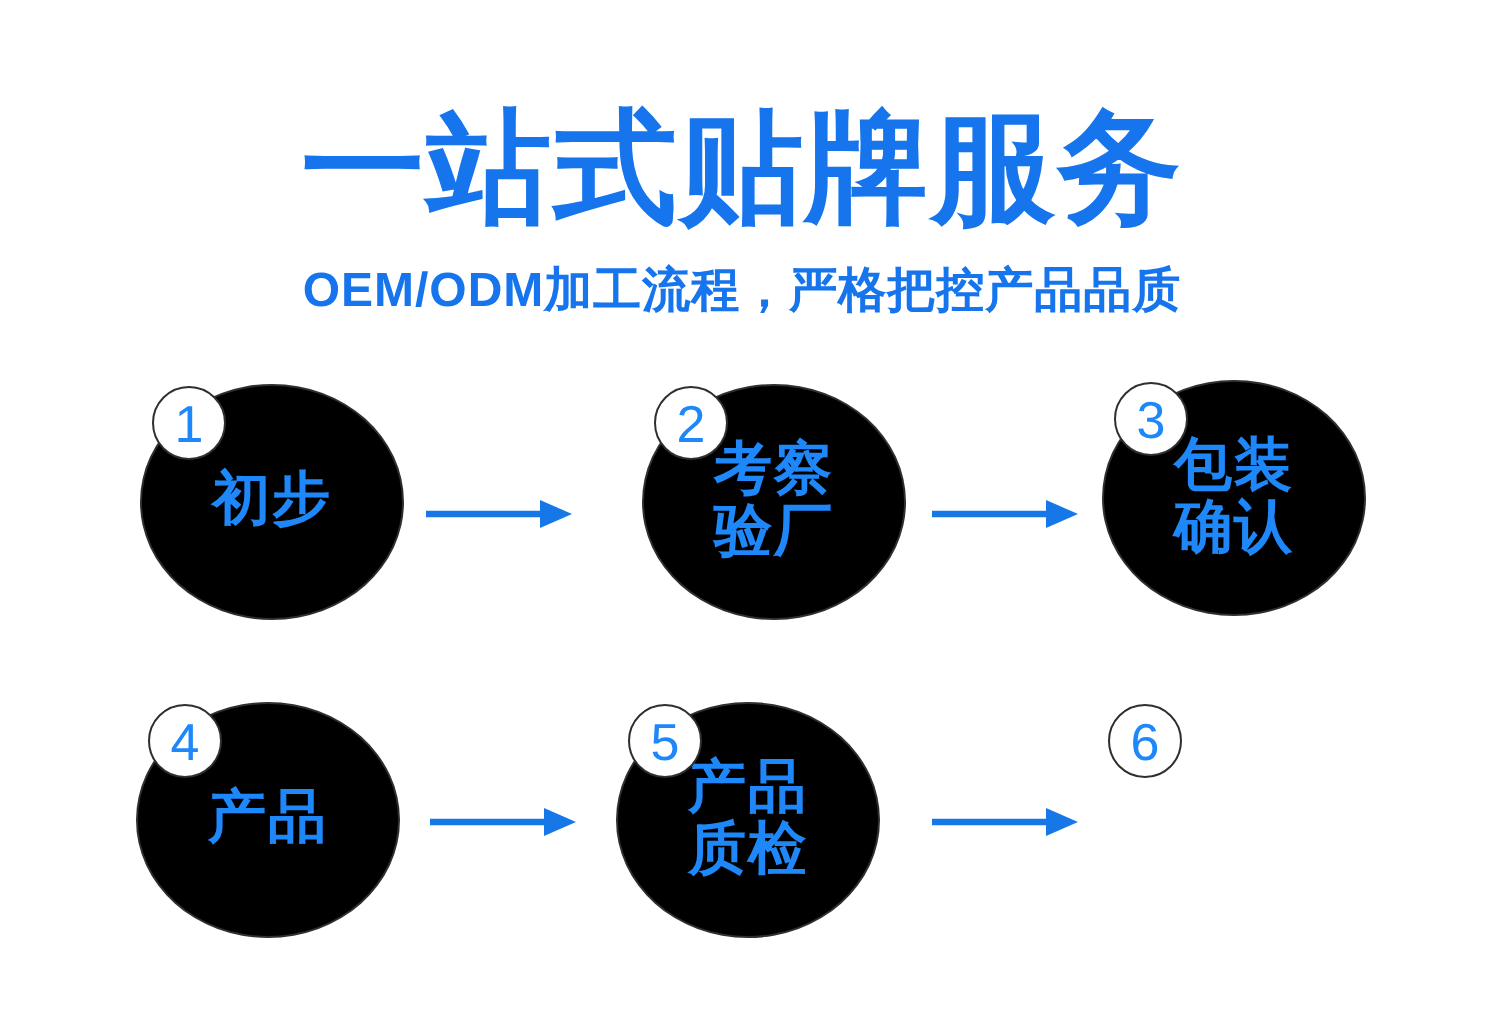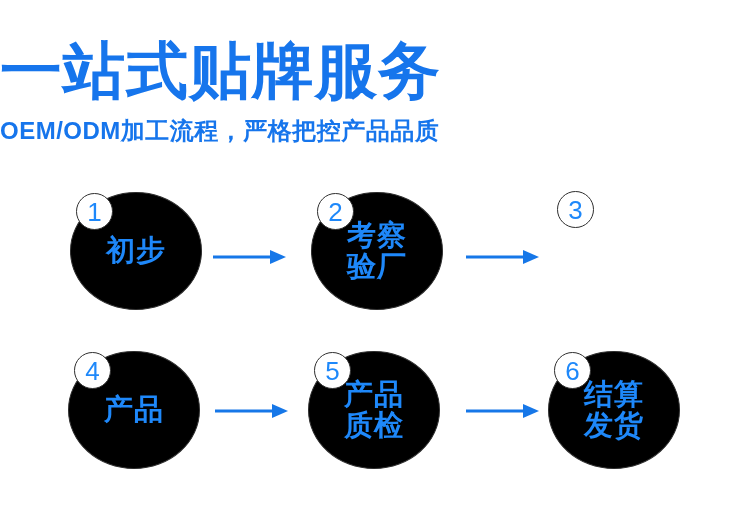--- a/index.html
+++ b/index.html
@@ -9,21 +9,21 @@
     --circle-stroke:#2f2f2f;
   }
   html,body{margin:0;padding:0;background:#fff;}
   .page{
     position:relative;
     width:750px;height:517px;
     background:#ffffff;
     overflow:hidden;
     font-family:"Liberation Sans","DejaVu Sans",sans-serif;
   }
-  .header{position:absolute;left:0;top:4px;width:742px;}
+  .header{position:absolute;left:0;top:18px;width:742px;text-align:center;}
   .title{
     margin:34px 0 0 0;
     font-size:62px;
     line-height:1.05;
     font-weight:900;
     color:var(--title-blue);
     letter-spacing:1px;
   }
   .subtitle{
     margin:12px 0 14px 0;
@@ -83,33 +83,39 @@
     <div class="big-circle">
       <div class="label">
         <span>初步</span>
       </div>
     </div>
     <div class="badge">
       <span>1</span>
     </div>
   </div>
 
-  <div class="step" style="left:306px;top:188px">
+  <div class="step" style="left:316px;top:188px">
     <div class="big-circle">
       <div class="label">
         <span>考察</span>
         <span>验厂</span>
       </div>
     </div>
     <div class="badge">
       <span>2</span>
     </div>
   </div>
 
   <div class="step" style="left:546px;top:186px">
+    <div class="big-circle">
+      <div class="label">
+        <span>包装</span>
+        <span>确认</span>
+      </div>
+    </div>
     <div class="badge">
       <span>3</span>
     </div>
   </div>
 
   <div class="step" style="left:63px;top:347px">
     <div class="big-circle">
       <div class="label">
         <span>产品</span>
       </div>
@@ -125,26 +131,20 @@
         <span>产品</span>
         <span>质检</span>
       </div>
     </div>
     <div class="badge">
       <span>5</span>
     </div>
   </div>
 
   <div class="step" style="left:543px;top:347px">
-    <div class="big-circle">
-      <div class="label">
-        <span>结算</span>
-        <span>发货</span>
-      </div>
-    </div>
     <div class="badge">
       <span>6</span>
     </div>
   </div>
 
   <div class="arrow" style="left:210px;top:244px">
     <svg width="80" height="26" viewBox="0 0 80 26">
       <line x1="3" y1="13" x2="62" y2="13" stroke="var(--arrow-blue)" stroke-width="3.2"></line>
       <path d="M60 6 L76 13 L60 20 Z" fill="var(--arrow-blue)"></path>
     </svg>

